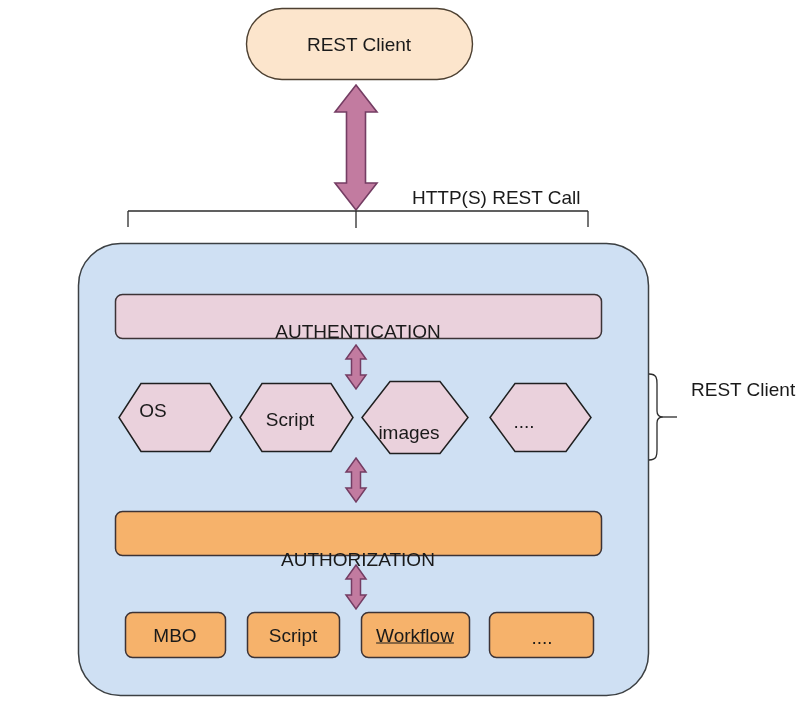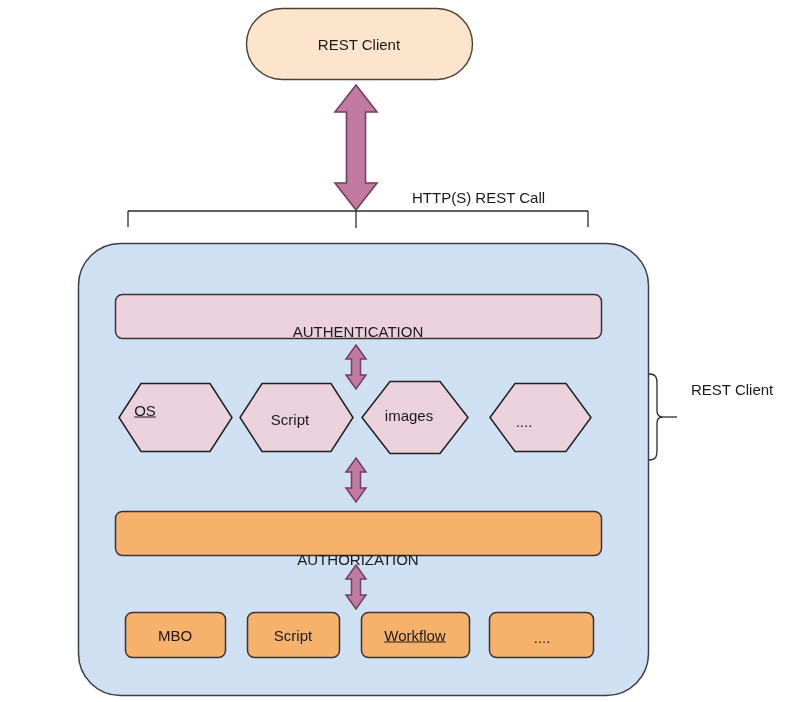--- a/index.html
+++ b/index.html
@@ -31,21 +31,21 @@
     line-height: 1;
   }
   .lbl-center {
     text-align: center;
     transform: translate(-50%, -50%);
   }
   .lbl-left {
     text-align: left;
     transform: translate(0, -50%);
   }
-  .fs13 { font-size: 15px; }
+  .fs13 { font-size: 19px; }
 </style>
 </head>
 <body>
 
 <svg id="diagram-canvas" viewBox="0 0 800 702" xmlns="http://www.w3.org/2000/svg">
 
   <rect x="246.5" y="8.5" width="226" height="71" rx="35.5" ry="35.5" fill="#fce5cc" stroke="#4d4031" stroke-width="1.4"></rect>
 
   <g>
     <path d="M 356,85 L 377,112 L 365.5,112 L 365.5,183 L 377,183 L 356,210
@@ -110,25 +110,25 @@
   </g>
 
 </svg>
 
 <div class="node-label lbl-center fs13" style="left:359px; top:44px;">REST Client</div>
 
 <div class="node-label lbl-left fs13" style="left:412px; top:158px;margin-top:39px;">HTTP(S) REST Call</div>
 
 <div class="node-label lbl-center fs13" style="left:358px; top:331px;">AUTHENTICATION</div>
 
-<div class="node-label lbl-center fs13" style="left:145px; top:410px;text-decoration:underline;">OS</div>
+<div class="node-label lbl-center fs13" style="left:153px; top:410px;">OS</div>
 
 <div class="node-label lbl-center fs13" style="left:290px; top:419px;">Script</div>
 
-<div class="node-label lbl-center fs13" style="left:409px; top:415px;">images</div>
+<div class="node-label lbl-center fs13" style="left:409px; top:432px;">images</div>
 
 <div class="node-label lbl-center fs13" style="left:524px; top:421px;">....</div>
 
 <div class="node-label lbl-center fs13" style="left:358px; top:534px;margin-top:25px;">AUTHORIZATION</div>
 
 <div class="node-label lbl-center fs13" style="left:175px; top:635px;">MBO</div>
 
 <div class="node-label lbl-center fs13" style="left:293px; top:635px;">Script</div>
 
 <div class="node-label lbl-center fs13" style="left:415px; top:635px;text-decoration:underline;">Workflow</div>

